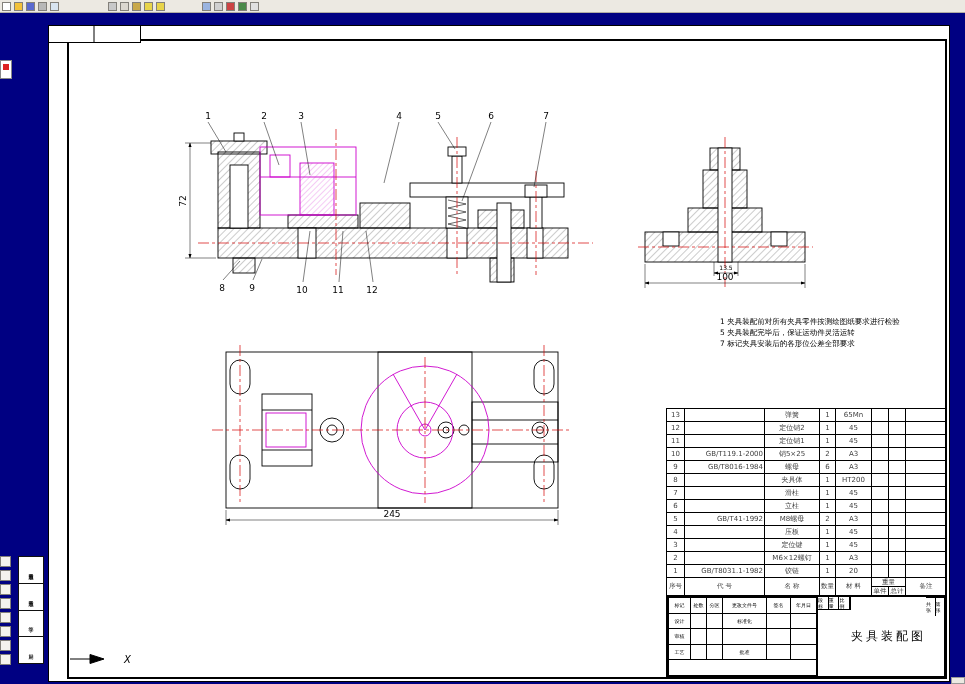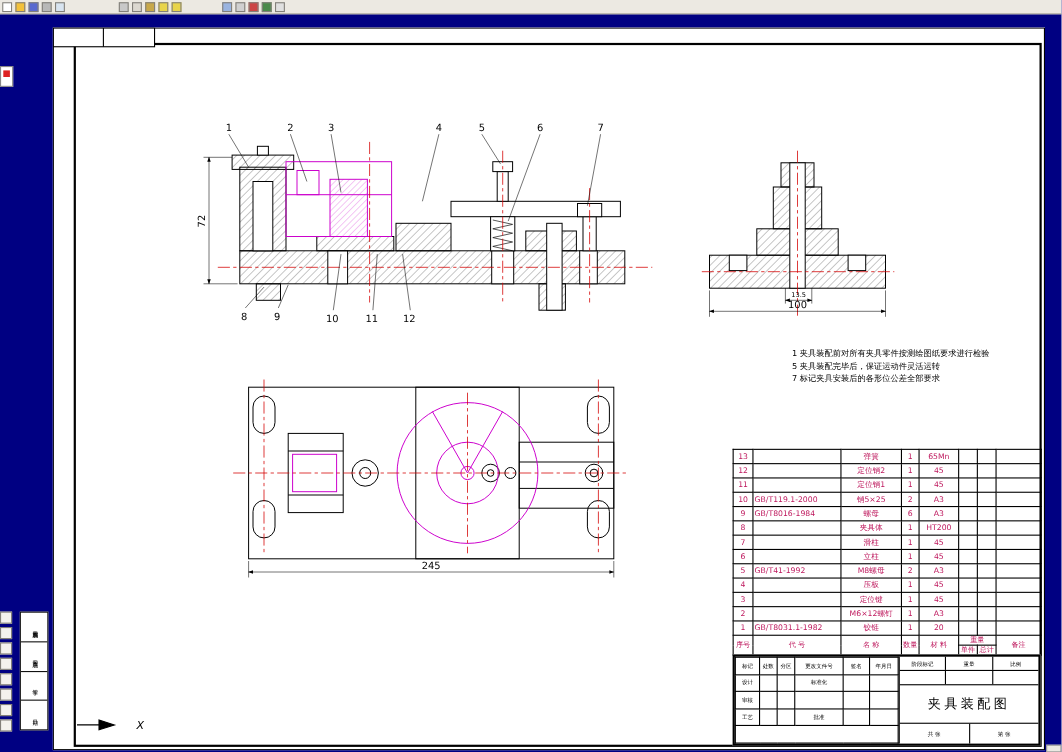--- a/index.html
+++ b/index.html
@@ -31,35 +31,35 @@
   
   .paper{position:absolute;left:48px;top:25px;width:902px;height:657px;background:#fff;z-index:2}
   .sheet-svg{position:absolute;left:0;top:0;width:902px;height:657px}
 
   
   .techreq{position:absolute;left:672px;top:292px;width:220px;color:#000}
   .techreq-title{font-size:9px;text-align:center;letter-spacing:3px;margin-bottom:2px}
   .techreq-item{font-size:7.5px;line-height:1.45;padding-left:9px;text-indent:-9px}
 
   
-  .parts{position:absolute;left:618px;top:383px;width:280px;color:#be185d}
+  .parts{position:absolute;left:618px;top:383px;width:280px;color:#404040}
   .parts table{border-collapse:collapse;table-layout:fixed;width:280px}
   .parts td,.parts th{border:1px solid #000;font-size:7px;font-weight:normal;padding:0 1px;
                       height:12px;line-height:1;text-align:center;overflow:hidden;white-space:nowrap}
   .parts .phead th{height:8px;font-size:6.5px}
-  .parts td.cl{text-align:left}
+  .parts td.cl{text-align:right}
 
   
   .titleblock{position:absolute;left:618px;top:570px;width:280px;height:83px;display:flex;
               border:2px solid #000;box-sizing:border-box;color:#000;background:#fff}
   .tb-left{width:150px;border-right:1px solid #000;box-sizing:border-box}
   .tb-left table{border-collapse:collapse;table-layout:fixed;width:100%;height:100%}
   .tb-left td{border:1px solid #000;font-size:5px;padding:0;text-align:center;height:13px;
               overflow:hidden;white-space:nowrap}
-  .tb-right{flex:1;display:flex;flex-direction:column}
+  .tb-right{flex:1;display:flex;flex-direction:row}
   .tb-row1,.tb-row2{display:flex;height:12px;border-bottom:1px solid #000}
   .tb-row1 span,.tb-row2 span{flex:1;border-right:1px solid #000;font-size:5px;display:flex;
                               align-items:center;justify-content:center;overflow:hidden}
   .tb-row1 span:last-child,.tb-row2 span:last-child,.tb-row4 span:last-child{border-right:none}
   .tb-title{flex:1;display:flex;align-items:center;justify-content:center;font-size:12px;
             letter-spacing:3px;white-space:nowrap}
   .tb-row4{height:18px;border-top:1px solid #000;display:flex}
   .tb-row4 span{flex:1;border-right:1px solid #000;font-size:5px;display:flex;
                 align-items:center;justify-content:center}
 

